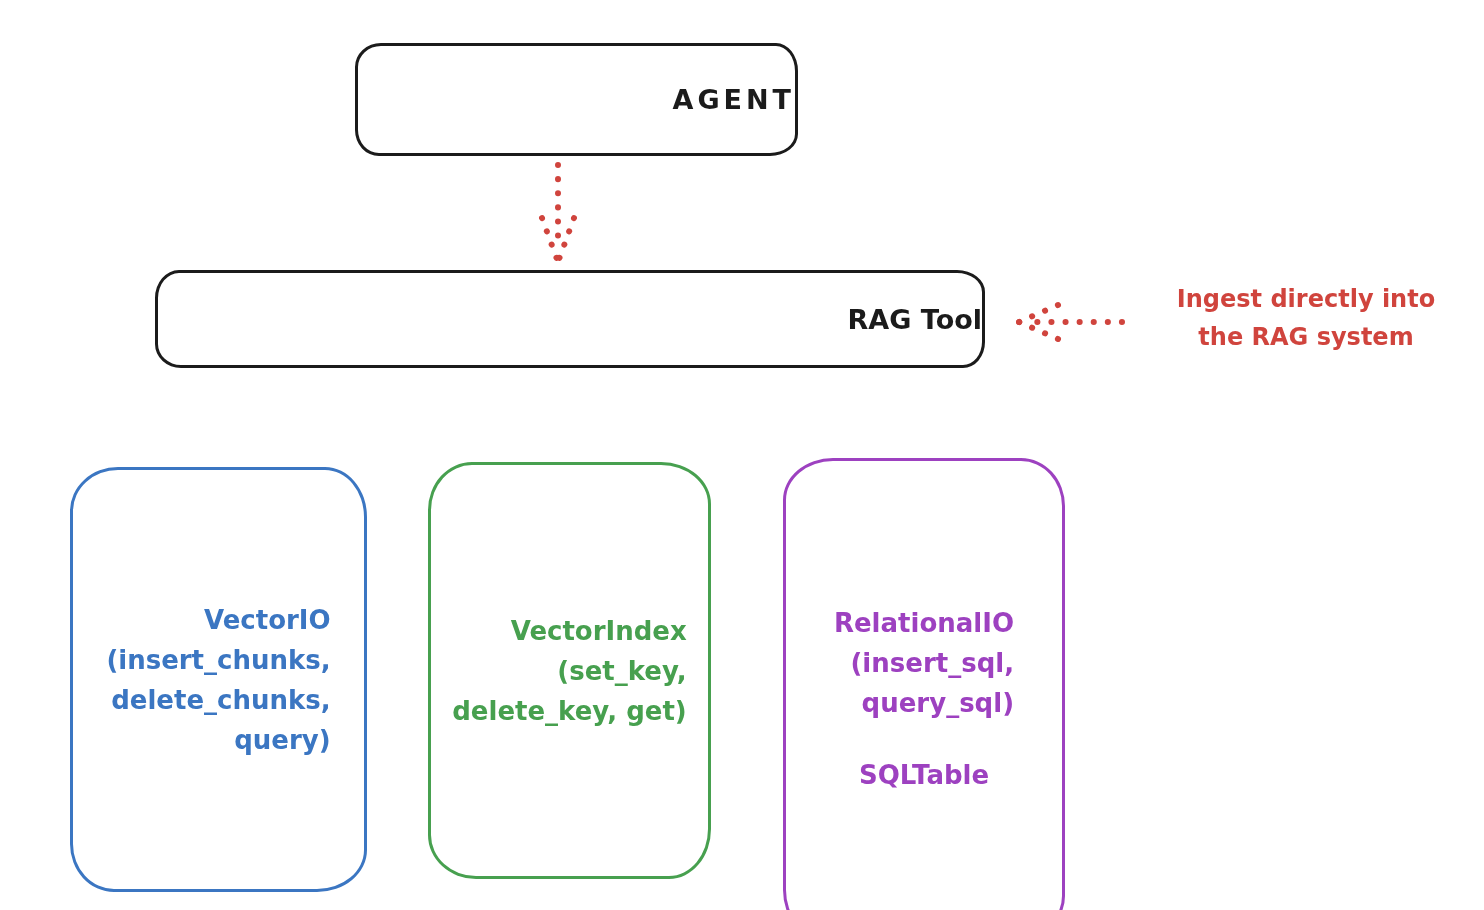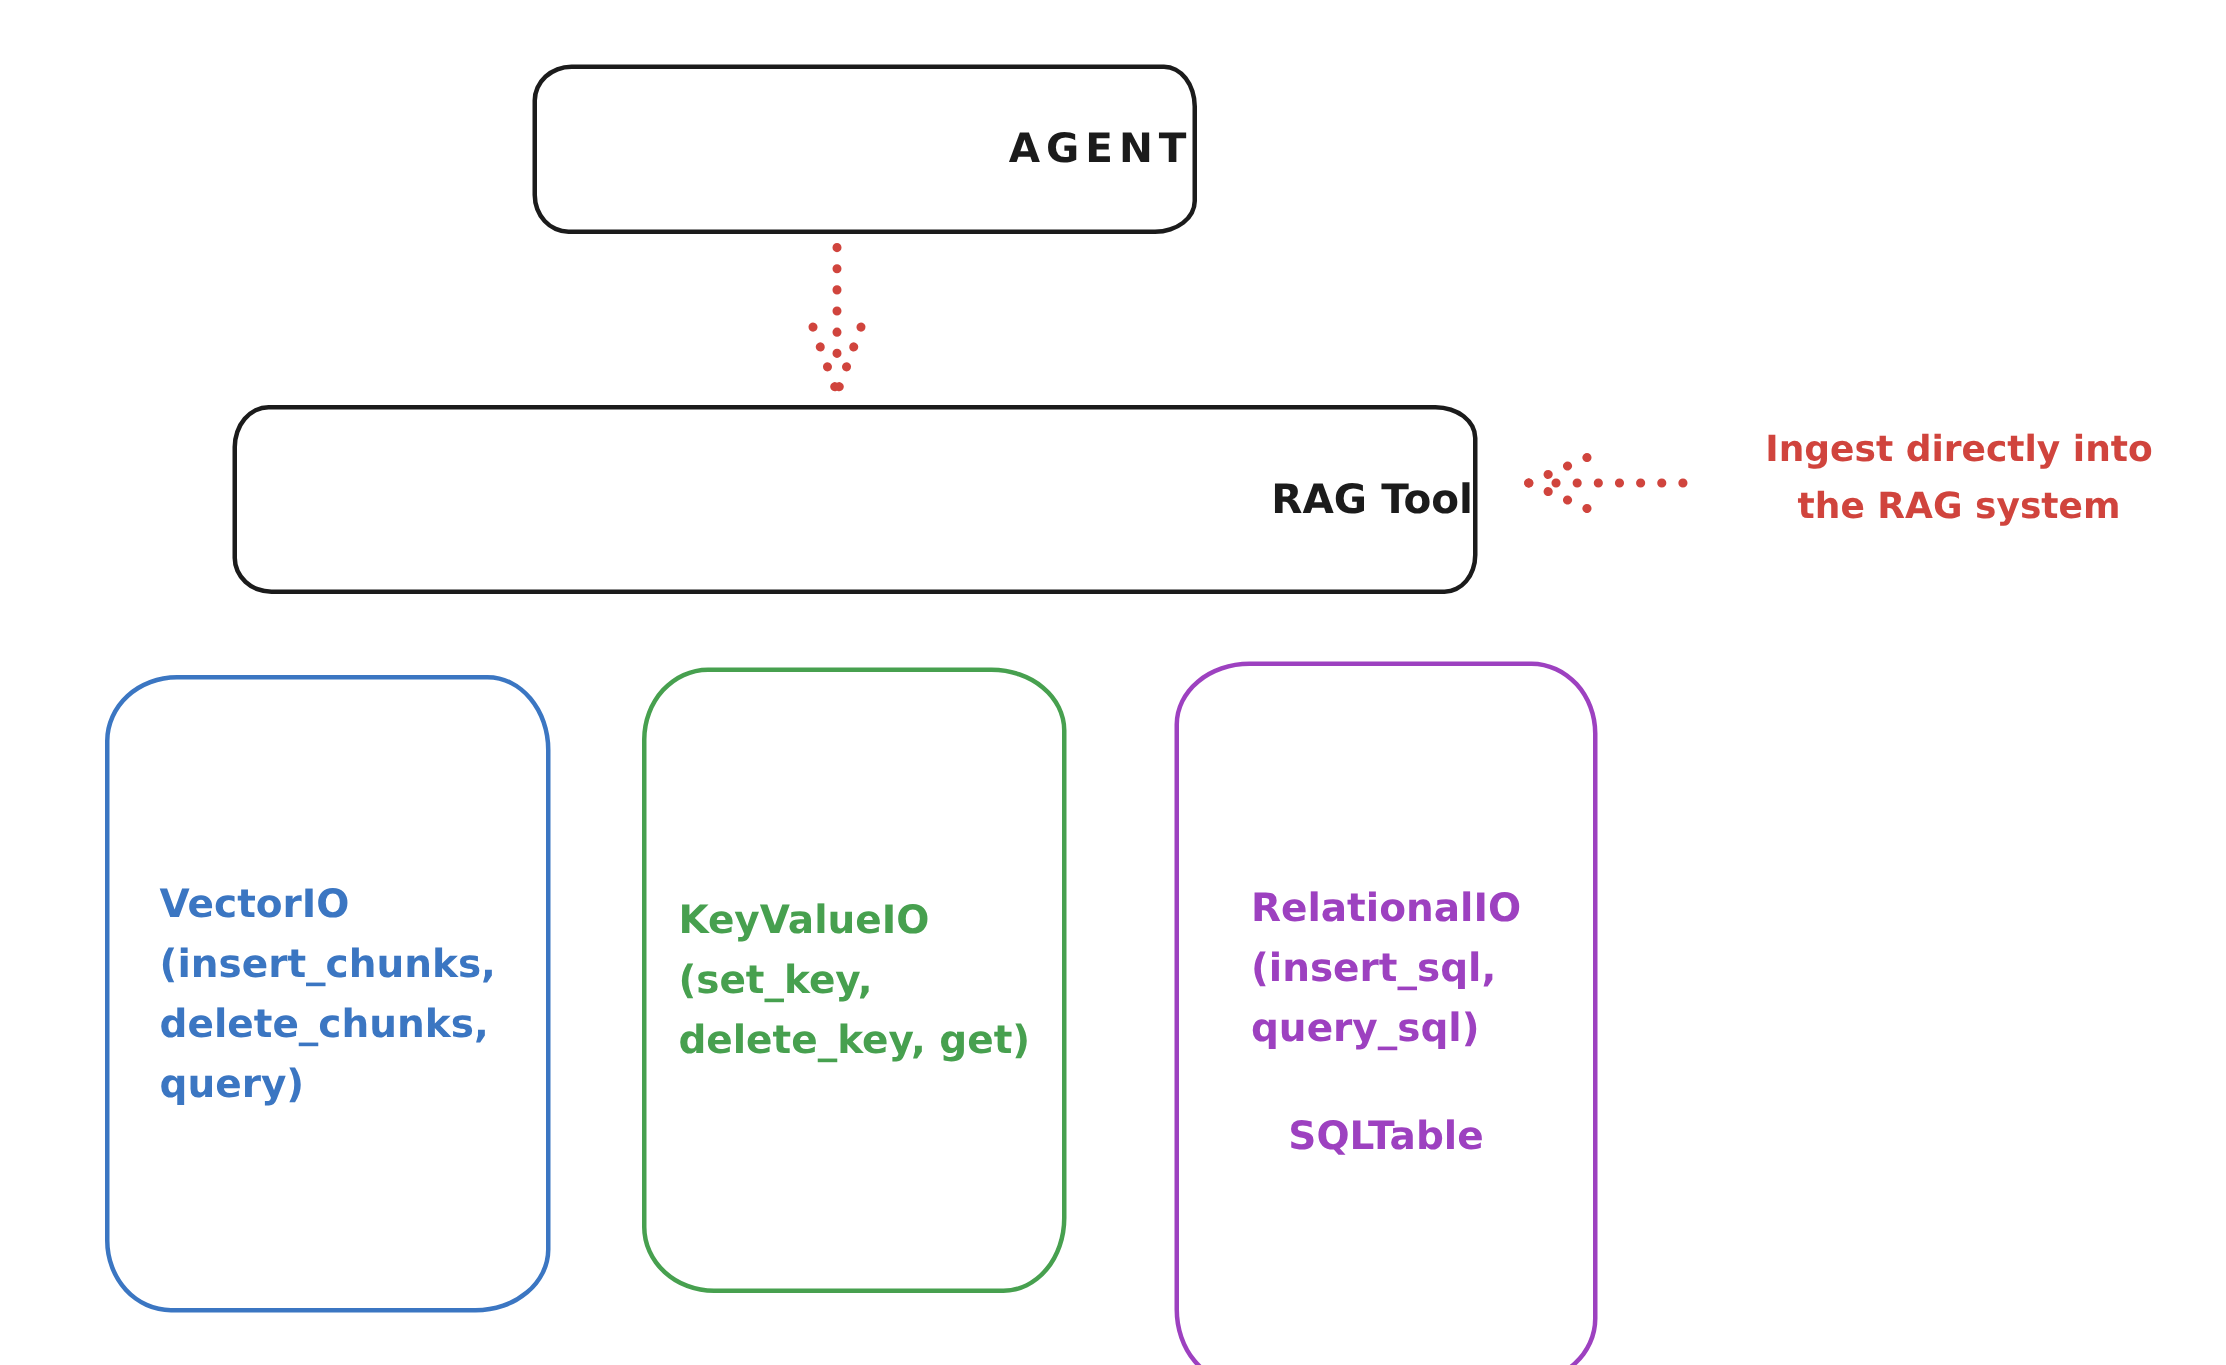--- a/index.html
+++ b/index.html
@@ -28,21 +28,21 @@
     color: #1b1b1b;
   }
   
   .agent-box {
     left: 355px; top: 43px; width: 443px; height: 113px;
     border-radius: 26px 22px 28px 24px / 24px 28px 22px 26px;
   }
   .agent-box .node-label { letter-spacing: 4px; font-weight: 700; }
   
   .rag-box {
-    left: 155px; top: 270px; width: 830px; height: 126px;
+    left: 155px; top: 270px; width: 830px; height: 98px;
     border-radius: 24px 28px 22px 26px / 28px 22px 26px 24px;
   }
   
   .arrow { position: absolute; }
   .arrow-down { left: 536px; top: 160px; }
   .arrow-left { left: 1014px; top: 298px; }
   
   .annotation {
     position: absolute;
     left: 1128px; top: 280px; width: 356px;
@@ -54,24 +54,25 @@
     white-space: pre-line;
   }
   
   .io-box {
     position: absolute;
     border: 3.5px solid;
     background: #ffffff;
     display: flex; flex-direction: column;
     align-items: center; justify-content: center;
     gap: 32px;
-    text-align: left;
+    text-align: right;
     font-size: 26px;
     font-weight: 600;
     line-height: 40px;
+    margin-top: 17px;
   }
   .io-title, .io-index { white-space: pre-line; }
   .io-box.vector {
     left: 70px; top: 450px; width: 297px; height: 425px;
     border-color: #3b76c2; color: #3b76c2;
     border-radius: 48px 42px 50px 44px / 44px 50px 42px 48px;
   }
   .io-box.keyvalue {
     left: 428px; top: 445px; width: 283px; height: 417px;
     border-color: #47a04f; color: #47a04f;
@@ -116,21 +117,21 @@
 the RAG system</div>
 
   <div class="io-box vector">
     <div class="io-title">VectorIO
 (insert_chunks,
 delete_chunks,
 query)</div>
   </div>
 
   <div class="io-box keyvalue">
-    <div class="io-title">KeyValueIO
+    <div class="io-title">VectorIndex
 (set_key,
 delete_key, get)</div>
   </div>
 
   <div class="io-box relational">
     <div class="io-title">RelationalIO
 (insert_sql,
 query_sql)</div>
     <div class="io-index">SQLTable</div>
   </div>

